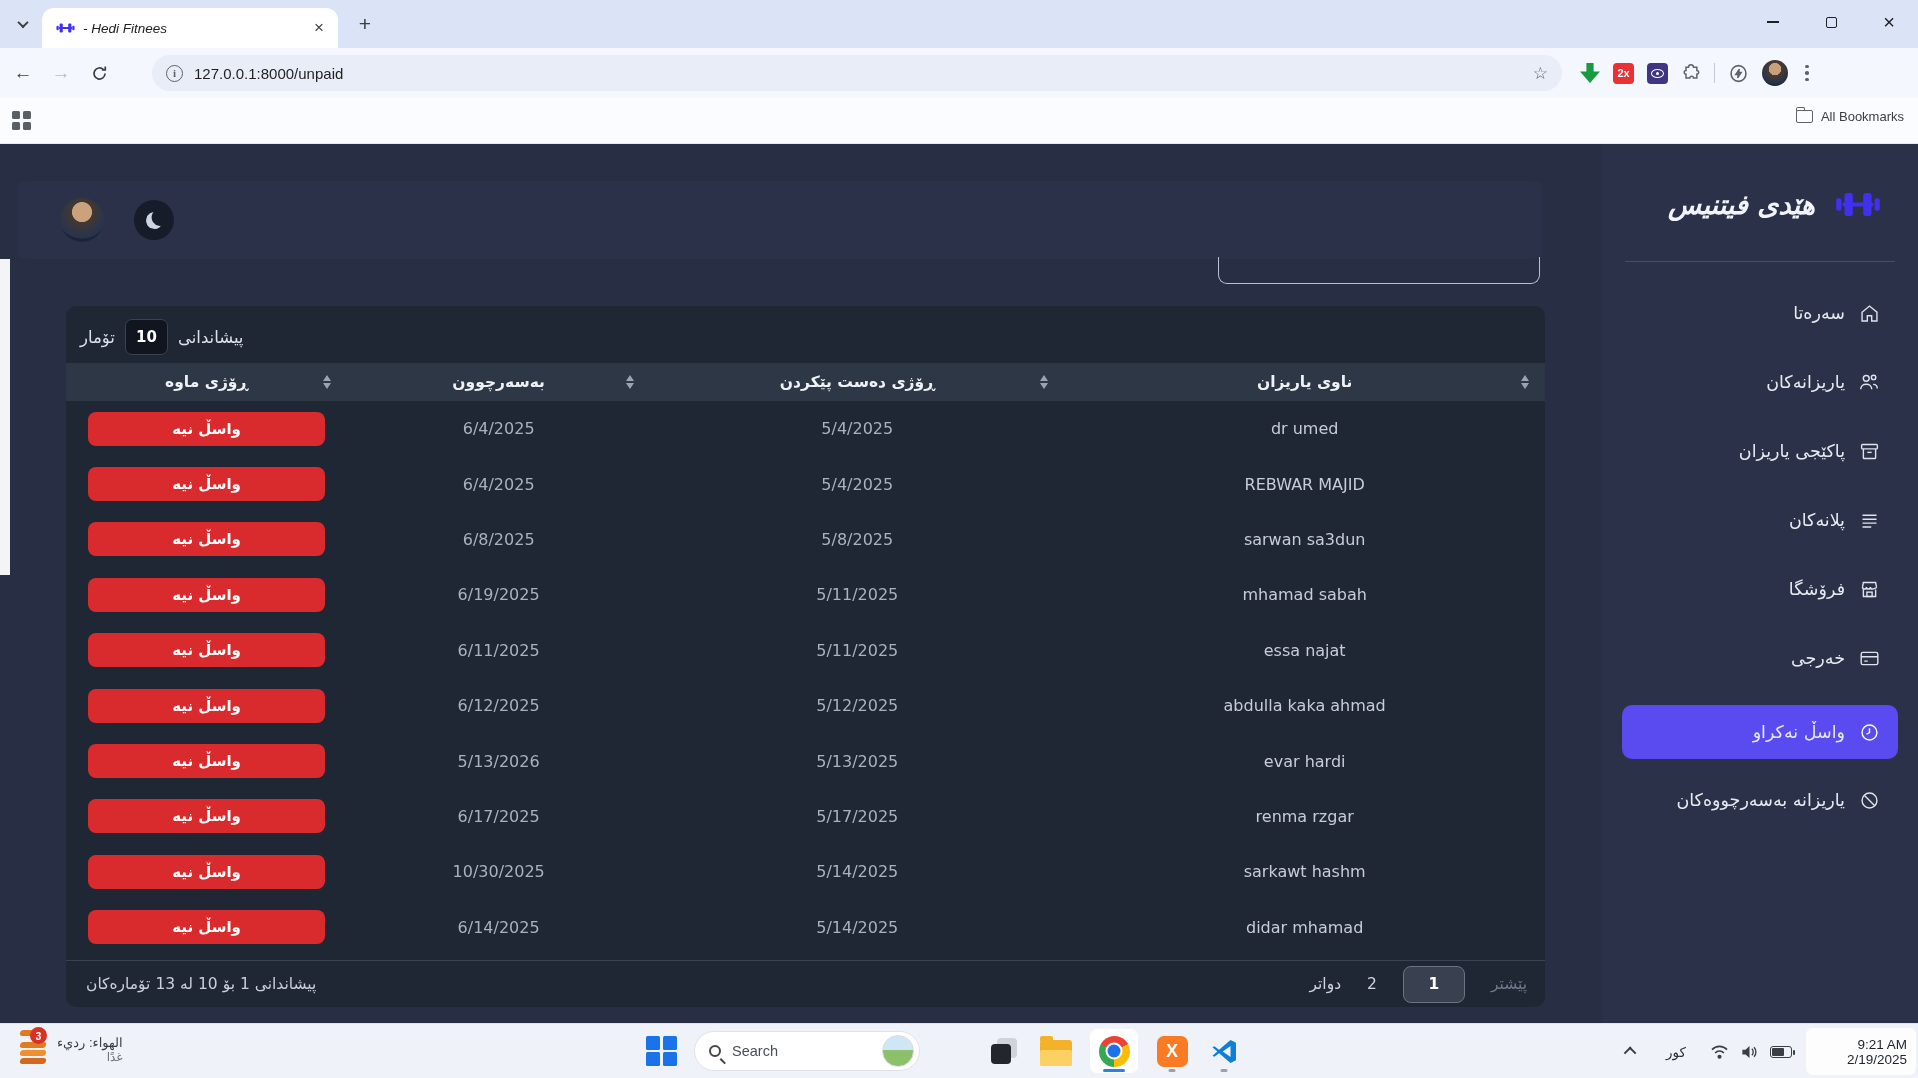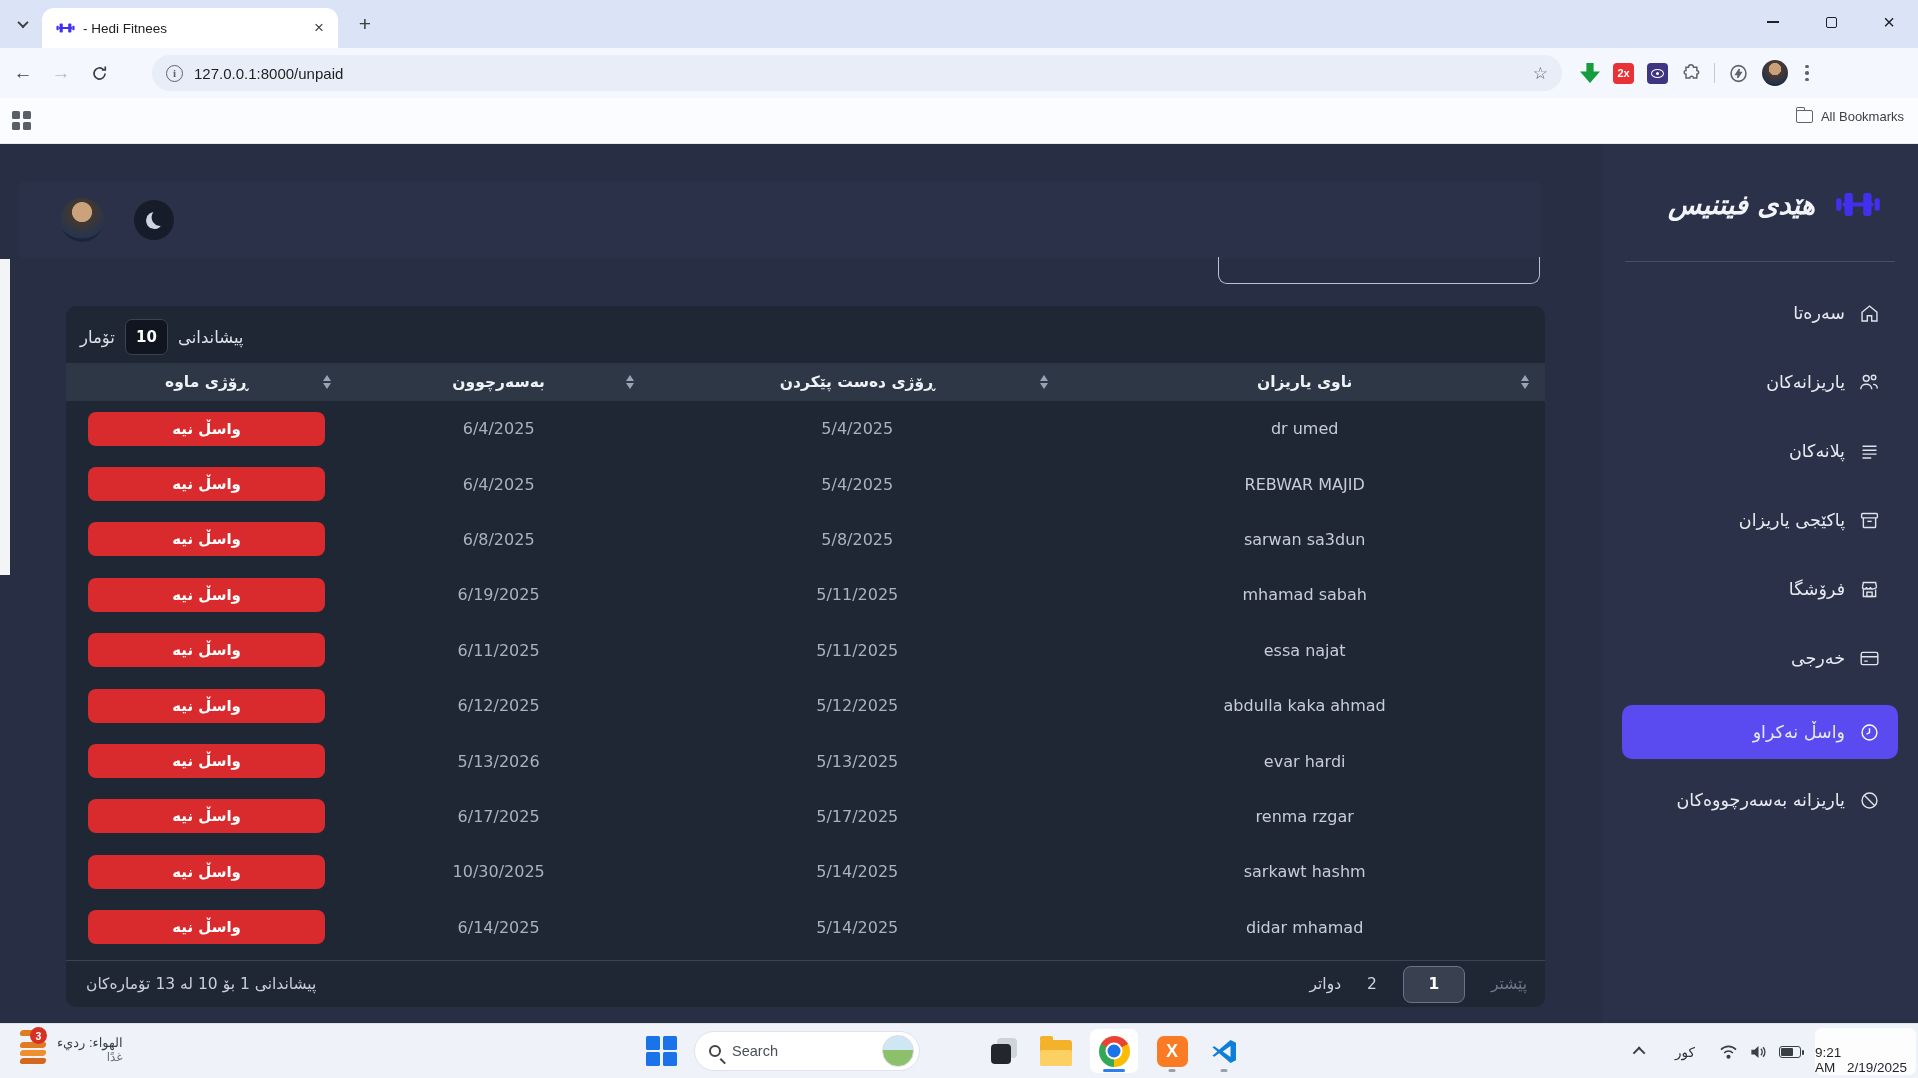--- a/index.html
+++ b/index.html
@@ -4,21 +4,21 @@
 <style>
   * { margin:0; padding:0; box-sizing:border-box; }
   body { font-family:"Liberation Sans", sans-serif; background:#000; }
   #screen { position:relative; width:1918px; height:1078px; overflow:hidden; background:#282e43; }
 
   
   .tabstrip { position:absolute; left:0; top:0; width:100%; height:48px; background:#dbe3f7; }
   .tab-chevron { position:absolute; left:10px; top:11px; width:26px; height:26px; border-radius:13px; display:flex; align-items:center; justify-content:center; }
   .chev { width:8px; height:8px; border-right:2px solid #3c4043; border-bottom:2px solid #3c4043; transform:rotate(45deg) translate(-1px,-1px); }
   .tab { position:absolute; left:42px; top:8px; width:296px; height:40px; background:#fff; border-radius:12px 12px 0 0; display:flex; align-items:center; padding:0 10px 0 14px; }
-  .tab-title { font-size:13.5px; color:#202124; margin-left:8px; flex:1; white-space:nowrap; overflow:hidden; }
+  .tab-title { font-size:13.5px; color:#202124; margin-left:8px; flex:1; white-space:nowrap; overflow:hidden;font-style:italic; }
   .tab-close { width:18px; height:18px; border-radius:9px; color:#444; font-size:17px; line-height:17px; text-align:center; }
   .newtab-btn { position:absolute; left:352px; top:12px; width:26px; height:26px; color:#3c4043; font-size:21px; line-height:24px; text-align:center; }
   .wincontrols { position:absolute; right:0; top:0; height:48px; display:flex; }
   .winbtn { width:58px; height:44px; display:flex; align-items:center; justify-content:center; color:#202124; }
   .ic-min { width:12px; height:1.5px; background:#202124; }
   .ic-max { width:11px; height:11px; border:1.5px solid #202124; border-radius:2px; }
   .ic-close { font-size:20px; line-height:18px; }
 
   .toolbar { position:absolute; left:0; top:48px; width:100%; height:50px; background:#f4f7fd; display:flex; align-items:center; }
   .navbtn { width:30px; height:30px; margin-left:8px; display:flex; align-items:center; justify-content:center; font-size:19px; color:#3c4043; }
@@ -124,21 +124,21 @@
   .appslot { position:relative; width:36px; height:44px; display:flex; align-items:center; justify-content:center; }
   .rundot { position:absolute; bottom:1px; left:50%; transform:translateX(-50%); width:7px; height:3px; background:#9aa0a6; border-radius:2px; }
   .xampp { width:31px; height:31px; background:#fb7a24; border-radius:7px; color:#fff; font-weight:bold; font-size:18px; display:flex; align-items:center; justify-content:center; }
   .tray { position:absolute; right:0; top:0; height:55px; display:flex; align-items:center; }
   .tray-chev { width:9px; height:9px; border-left:2px solid #3a3f46; border-top:2px solid #3a3f46; transform:rotate(45deg) translateY(2px); margin-right:30px; }
   .lang { font-size:13.5px; color:#2c3136; margin-right:24px; font-family:"DejaVu Sans", sans-serif; }
   .trayicons { display:flex; align-items:center; gap:11px; margin-right:12px; }
   .batt { width:22px; height:12px; border:1.5px solid #3a3f46; border-radius:3px; position:relative; }
   .batt:before { content:""; position:absolute; left:1px; top:1px; bottom:1px; width:12px; background:#3a3f46; border-radius:1px; }
   .batt:after { content:""; position:absolute; right:-4px; top:3px; width:2px; height:5px; background:#3a3f46; border-radius:1px; }
-  .clock { width:101px; height:47px; margin:12px 2px; background:#fdfdfe; border-radius:7px; display:flex; flex-direction:row; align-items:flex-end; justify-content:center; padding-right:9px; }
+  .clock { width:110px; height:47px; margin:12px 2px; background:#fdfdfe; border-radius:7px; display:flex; flex-direction:column; align-items:flex-end; justify-content:center; padding-right:9px; }
   .clock .t { font-size:13.5px; color:#1f2328; }
   .clock .d { font-size:13.5px; color:#1f2328; }
 </style>
 </head>
 <body>
 
 <div id="screen">
 
   <div class="tabstrip">
     <div class="tab-chevron">
@@ -255,34 +255,34 @@
                 <path d="M3 20 c0-3.5 2.7-5.5 6-5.5 s6 2 6 5.5"></path>
                 <circle cx="17" cy="7" r="2.4"></circle>
                 <path d="M16.5 14.6 c2.8 0 4.5 1.8 4.5 4.4"></path>
               </svg>
             </span>
           <span>یاریزانەکان</span>
         </div>
         <div class="nav-item">
           <span class="nicon">
               <svg width="21" height="21" viewBox="0 0 24 24">
-                <path d="M4 6 h16 M4 10.5 h16 M4 15 h16 M4 19.5 h10"></path>
-              </svg>
-            </span>
-          <span>پلانەکان</span>
-        </div>
-        <div class="nav-item">
-          <span class="nicon">
-              <svg width="21" height="21" viewBox="0 0 24 24">
                 <rect x="3" y="4" width="18" height="5" rx="1"></rect>
                 <path d="M5 9 V19 a1 1 0 0 0 1 1 h12 a1 1 0 0 0 1-1 V9"></path>
                 <path d="M9.5 13 h5"></path>
               </svg>
             </span>
           <span>پاکێجی یاریزان</span>
+        </div>
+        <div class="nav-item">
+          <span class="nicon">
+              <svg width="21" height="21" viewBox="0 0 24 24">
+                <path d="M4 6 h16 M4 10.5 h16 M4 15 h16 M4 19.5 h10"></path>
+              </svg>
+            </span>
+          <span>پلانەکان</span>
         </div>
         <div class="nav-item">
           <span class="nicon">
               <svg width="21" height="21" viewBox="0 0 24 24">
                 <path d="M4 9 L5 4 h14 l1 5"></path>
                 <path d="M4 9 c0 1.4 1 2.5 2.3 2.5 1.2 0 2.2-1.1 2.2-2.5 0 1.4 1 2.5 2.3 2.5 1.2 0 2.2-1.1 2.2-2.5 0 1.4 1 2.5 2.3 2.5 C16.5 11.5 20 10.4 20 9"></path>
                 <path d="M5 12 V20 h14 V12"></path>
                 <rect x="9" y="15" width="6" height="5"></rect>
               </svg>
             </span>

